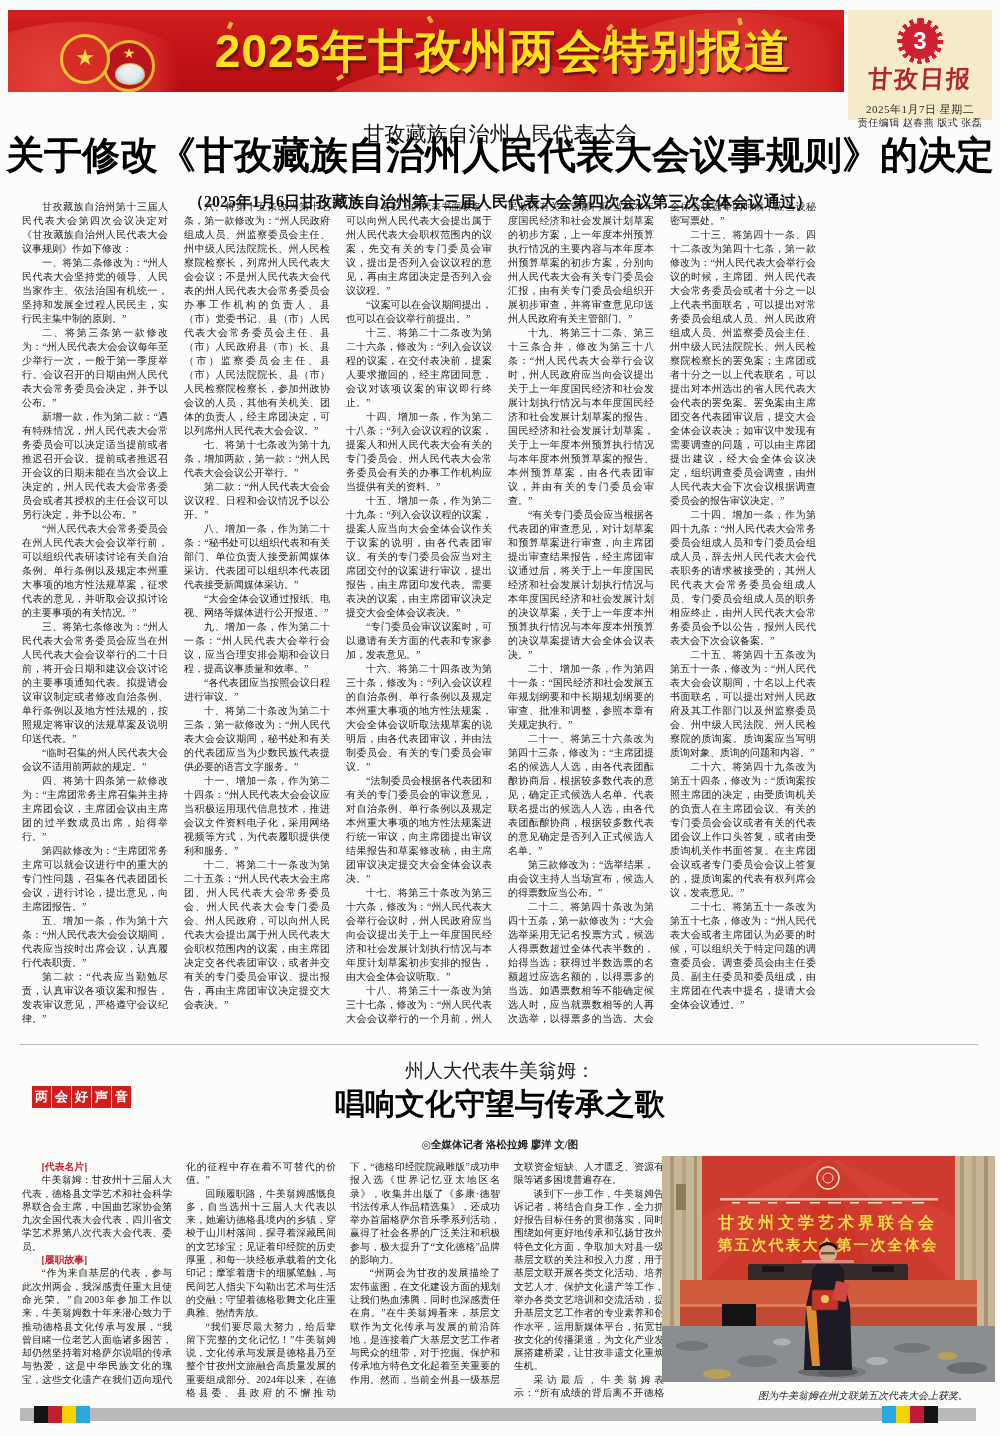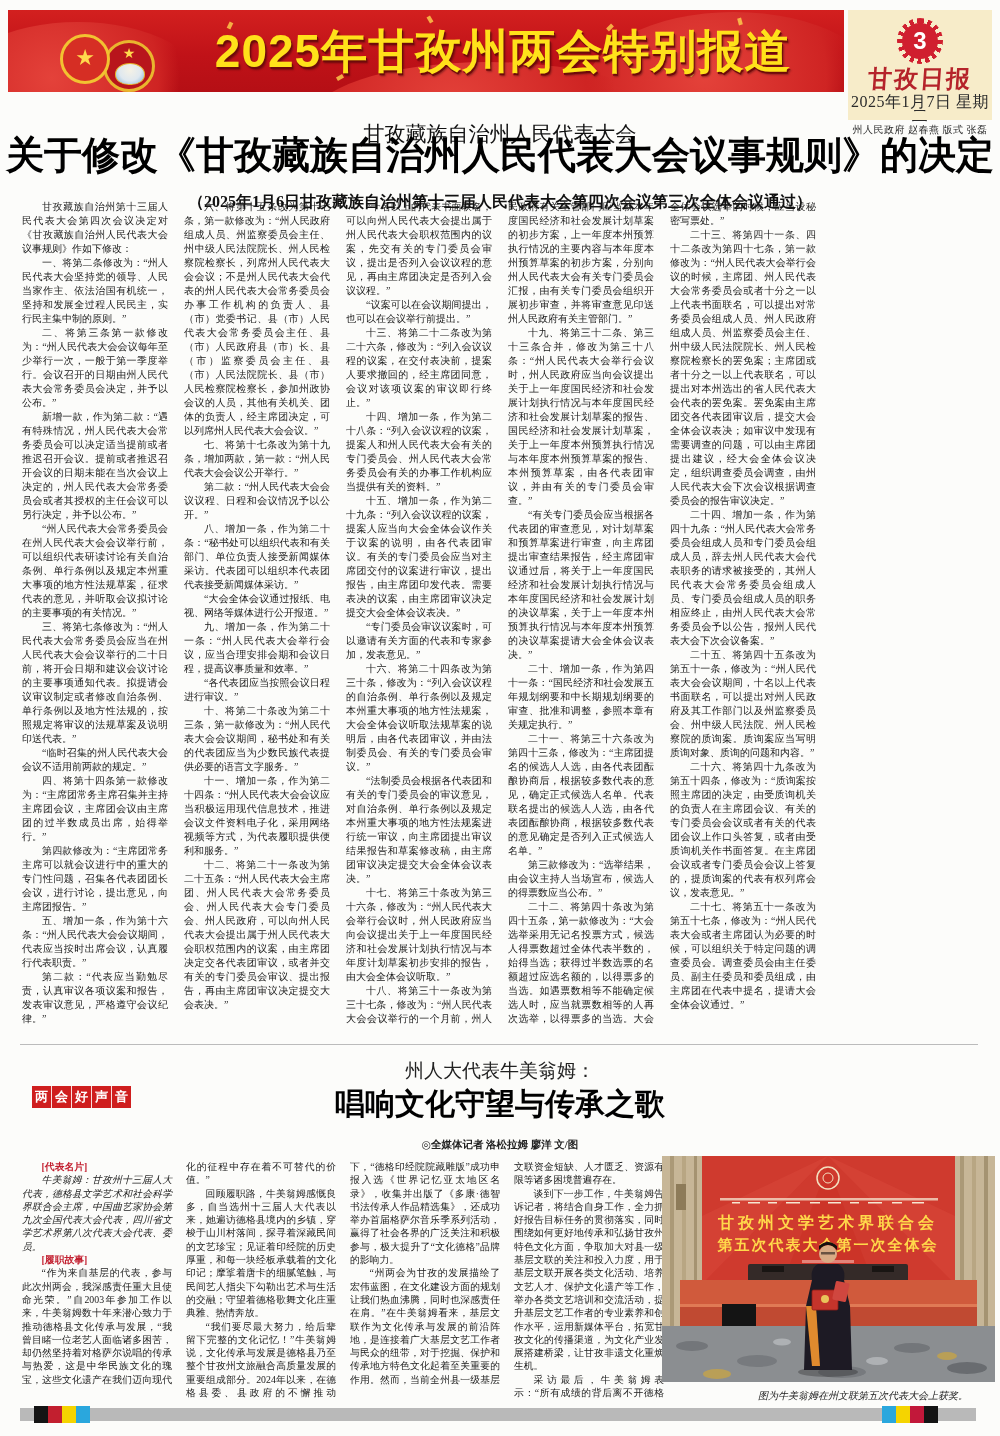--- a/index.html
+++ b/index.html
@@ -23,21 +23,21 @@
   .emblem-cppcc .star{position:absolute;left:0;right:0;top:2px;text-align:center;color:#ffd94d;font-size:14px;}
   .emblem-cppcc .globe{position:absolute;left:9px;top:20px;width:28px;height:20px;border-radius:50% 50% 45% 45%;
       background:radial-gradient(circle at 50% 30%,#f5f2e6 0%,#dfe8ef 55%,#7fb3d6 100%);border:1px solid #e9b52e;}
   
   .masthead{position:absolute;left:848px;top:10px;width:144px;height:110px;background:#f7ecc9;text-align:center;}
   .sunburst{position:relative;margin:8px auto 2px;width:46px;height:46px;border-radius:50%;
       background:repeating-conic-gradient(#d01f2f 0deg 11deg,#f7ecc9 11deg 22deg);}
   .sunburst .inner{position:absolute;left:5px;top:5px;width:36px;height:36px;border-radius:50%;background:#d01f2f;
       color:#fff;font-family:"Liberation Sans",sans-serif;font-weight:bold;font-size:24px;line-height:36px;}
   .paper-name{font-weight:bold;font-size:24px;line-height:26px;color:#b5232a;letter-spacing:2px;transform:skewX(-4deg);}
-  .mast-date{font-size:16px;line-height:14px;color:#2b2b2b;margin-top:3px;letter-spacing:.5px;}
+  .mast-date{font-size:11px;line-height:14px;color:#2b2b2b;margin-top:10px;letter-spacing:.5px;}
   .mast-editors{font-size:10px;line-height:13px;color:#2b2b2b;letter-spacing:.5px;}
   
   .kicker{position:absolute;left:0;top:120px;width:100%;text-align:center;
       font-family:"Liberation Sans",sans-serif;font-weight:normal;font-size:21px;color:#111;}
   .main-title{position:absolute;left:0;top:130px;width:100%;text-align:center;white-space:nowrap;
       font-family:"Liberation Sans",sans-serif;font-weight:900;font-size:38px;letter-spacing:0;color:#000000;}
   .sub-title{position:absolute;left:0;top:192px;width:100%;text-align:center;
       font-size:16px;font-weight:bold;color:#111;}
   
   .decision{position:absolute;left:22px;top:200px;width:956px;height:826px;
@@ -55,21 +55,21 @@
   .feat-title{position:absolute;left:0;top:1084px;width:100%;text-align:center;
       font-family:"Liberation Sans",sans-serif;font-weight:900;font-size:30px;color:#000;}
   .feat-byline{position:absolute;left:0;top:1138px;width:100%;text-align:center;
       font-size:10.5px;font-weight:bold;color:#222;}
   
   .feature-body{position:absolute;left:22px;top:1160px;width:642px;height:240px;
       column-count:4;column-gap:14px;column-fill:auto;overflow:hidden;
       font-size:9.8px;line-height:13.3px;text-align:justify;}
   .feature-body p{margin:0;text-indent:2em;}
   .tag{color:#c21f2f;font-weight:bold;text-indent:0;}
-  .profile{font-style:italic;}
+  .profile{}
   
   .photo-wrap{position:absolute;left:662px;top:1156px;width:306px;}
   .photo-caption{margin-top:3px;text-align:right;font-style:italic;font-size:10px;color:#222;font-family:Liberation Mono, monospace;}
   
   .regbar{position:absolute;left:20px;top:1408px;width:956px;height:13px;background:#b9b9b9;}
   .regbar i{position:absolute;top:-2px;width:14px;height:17px;}
   .rl1{left:14px;background:#141414;} .rl2{left:28px;background:#c21f2f;}
   .rl3{left:42px;background:#f5d400;} .rl4{left:56px;background:#2aa7dd;}
   .rr1{right:80px;background:#2aa7dd;} .rr2{right:66px;background:#f5d400;}
   .rr3{right:52px;background:#c2183a;} .rr4{right:38px;background:#141414;}
@@ -98,21 +98,21 @@
     </div>
     <div class="banner-title">2025年甘孜州两会特别报道</div>
   </div>
 
   <div class="masthead">
     <div class="sunburst">
       <div class="inner">3</div>
     </div>
     <div class="paper-name">甘孜日报</div>
     <div class="mast-date">2025年1月7日 星期二</div>
-    <div class="mast-editors">州人民政府 赵春燕 版式 张磊</div>
+    <div class="mast-editors">责任编辑 赵春燕 版式 张磊</div>
   </div>
 
   <div class="kicker">甘孜藏族自治州人民代表大会</div>
   <div class="main-title">关于修改《甘孜藏族自治州人民代表大会议事规则》的决定</div>
   <div class="sub-title">（2025年1月6日甘孜藏族自治州第十三届人民代表大会第四次会议第三次全体会议通过）</div>
 
   <div class="decision">
       <p class="para">甘孜藏族自治州第十三届人民代表大会第四次会议决定对《甘孜藏族自治州人民代表大会议事规则》作如下修改：</p>
       <p class="para">一、将第二条修改为：“州人民代表大会坚持党的领导、人民当家作主、依法治国有机统一，坚持和发展全过程人民民主，实行民主集中制的原则。”</p>
       <p class="para">二、将第三条第一款修改为：“州人民代表大会会议每年至少举行一次，一般于第一季度举行。会议召开的日期由州人民代表大会常务委员会决定，并予以公布。”</p>

